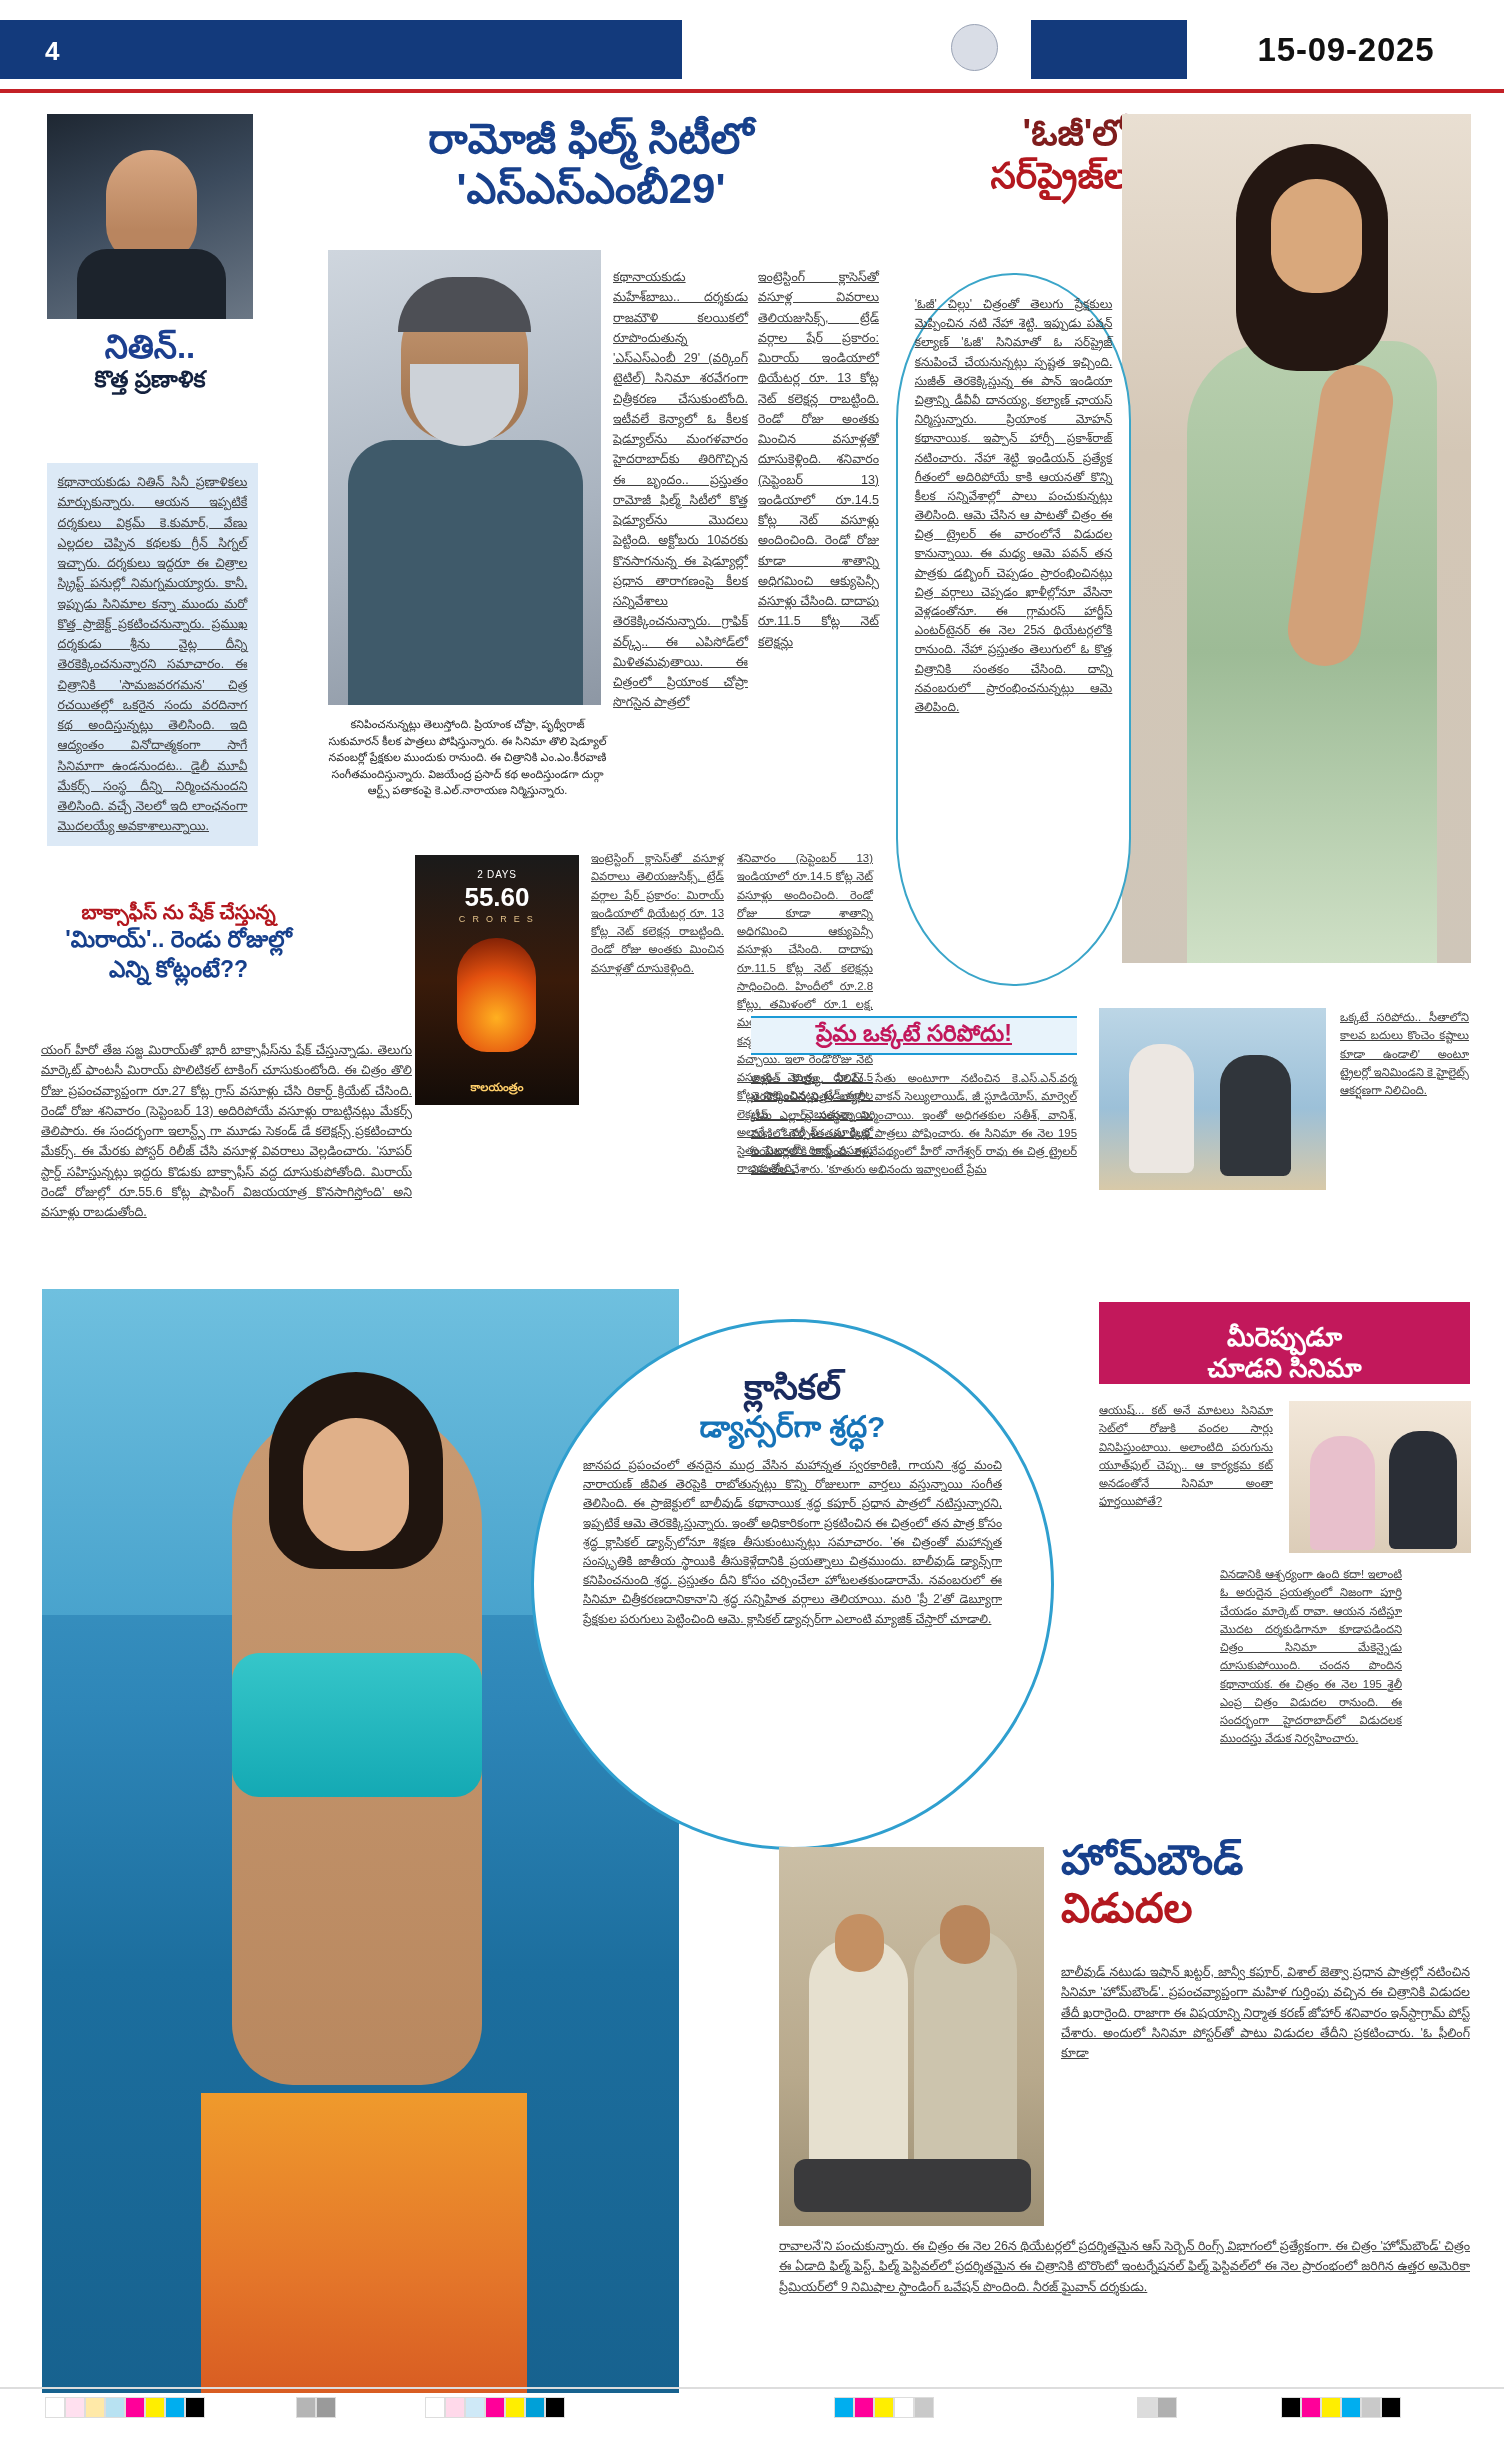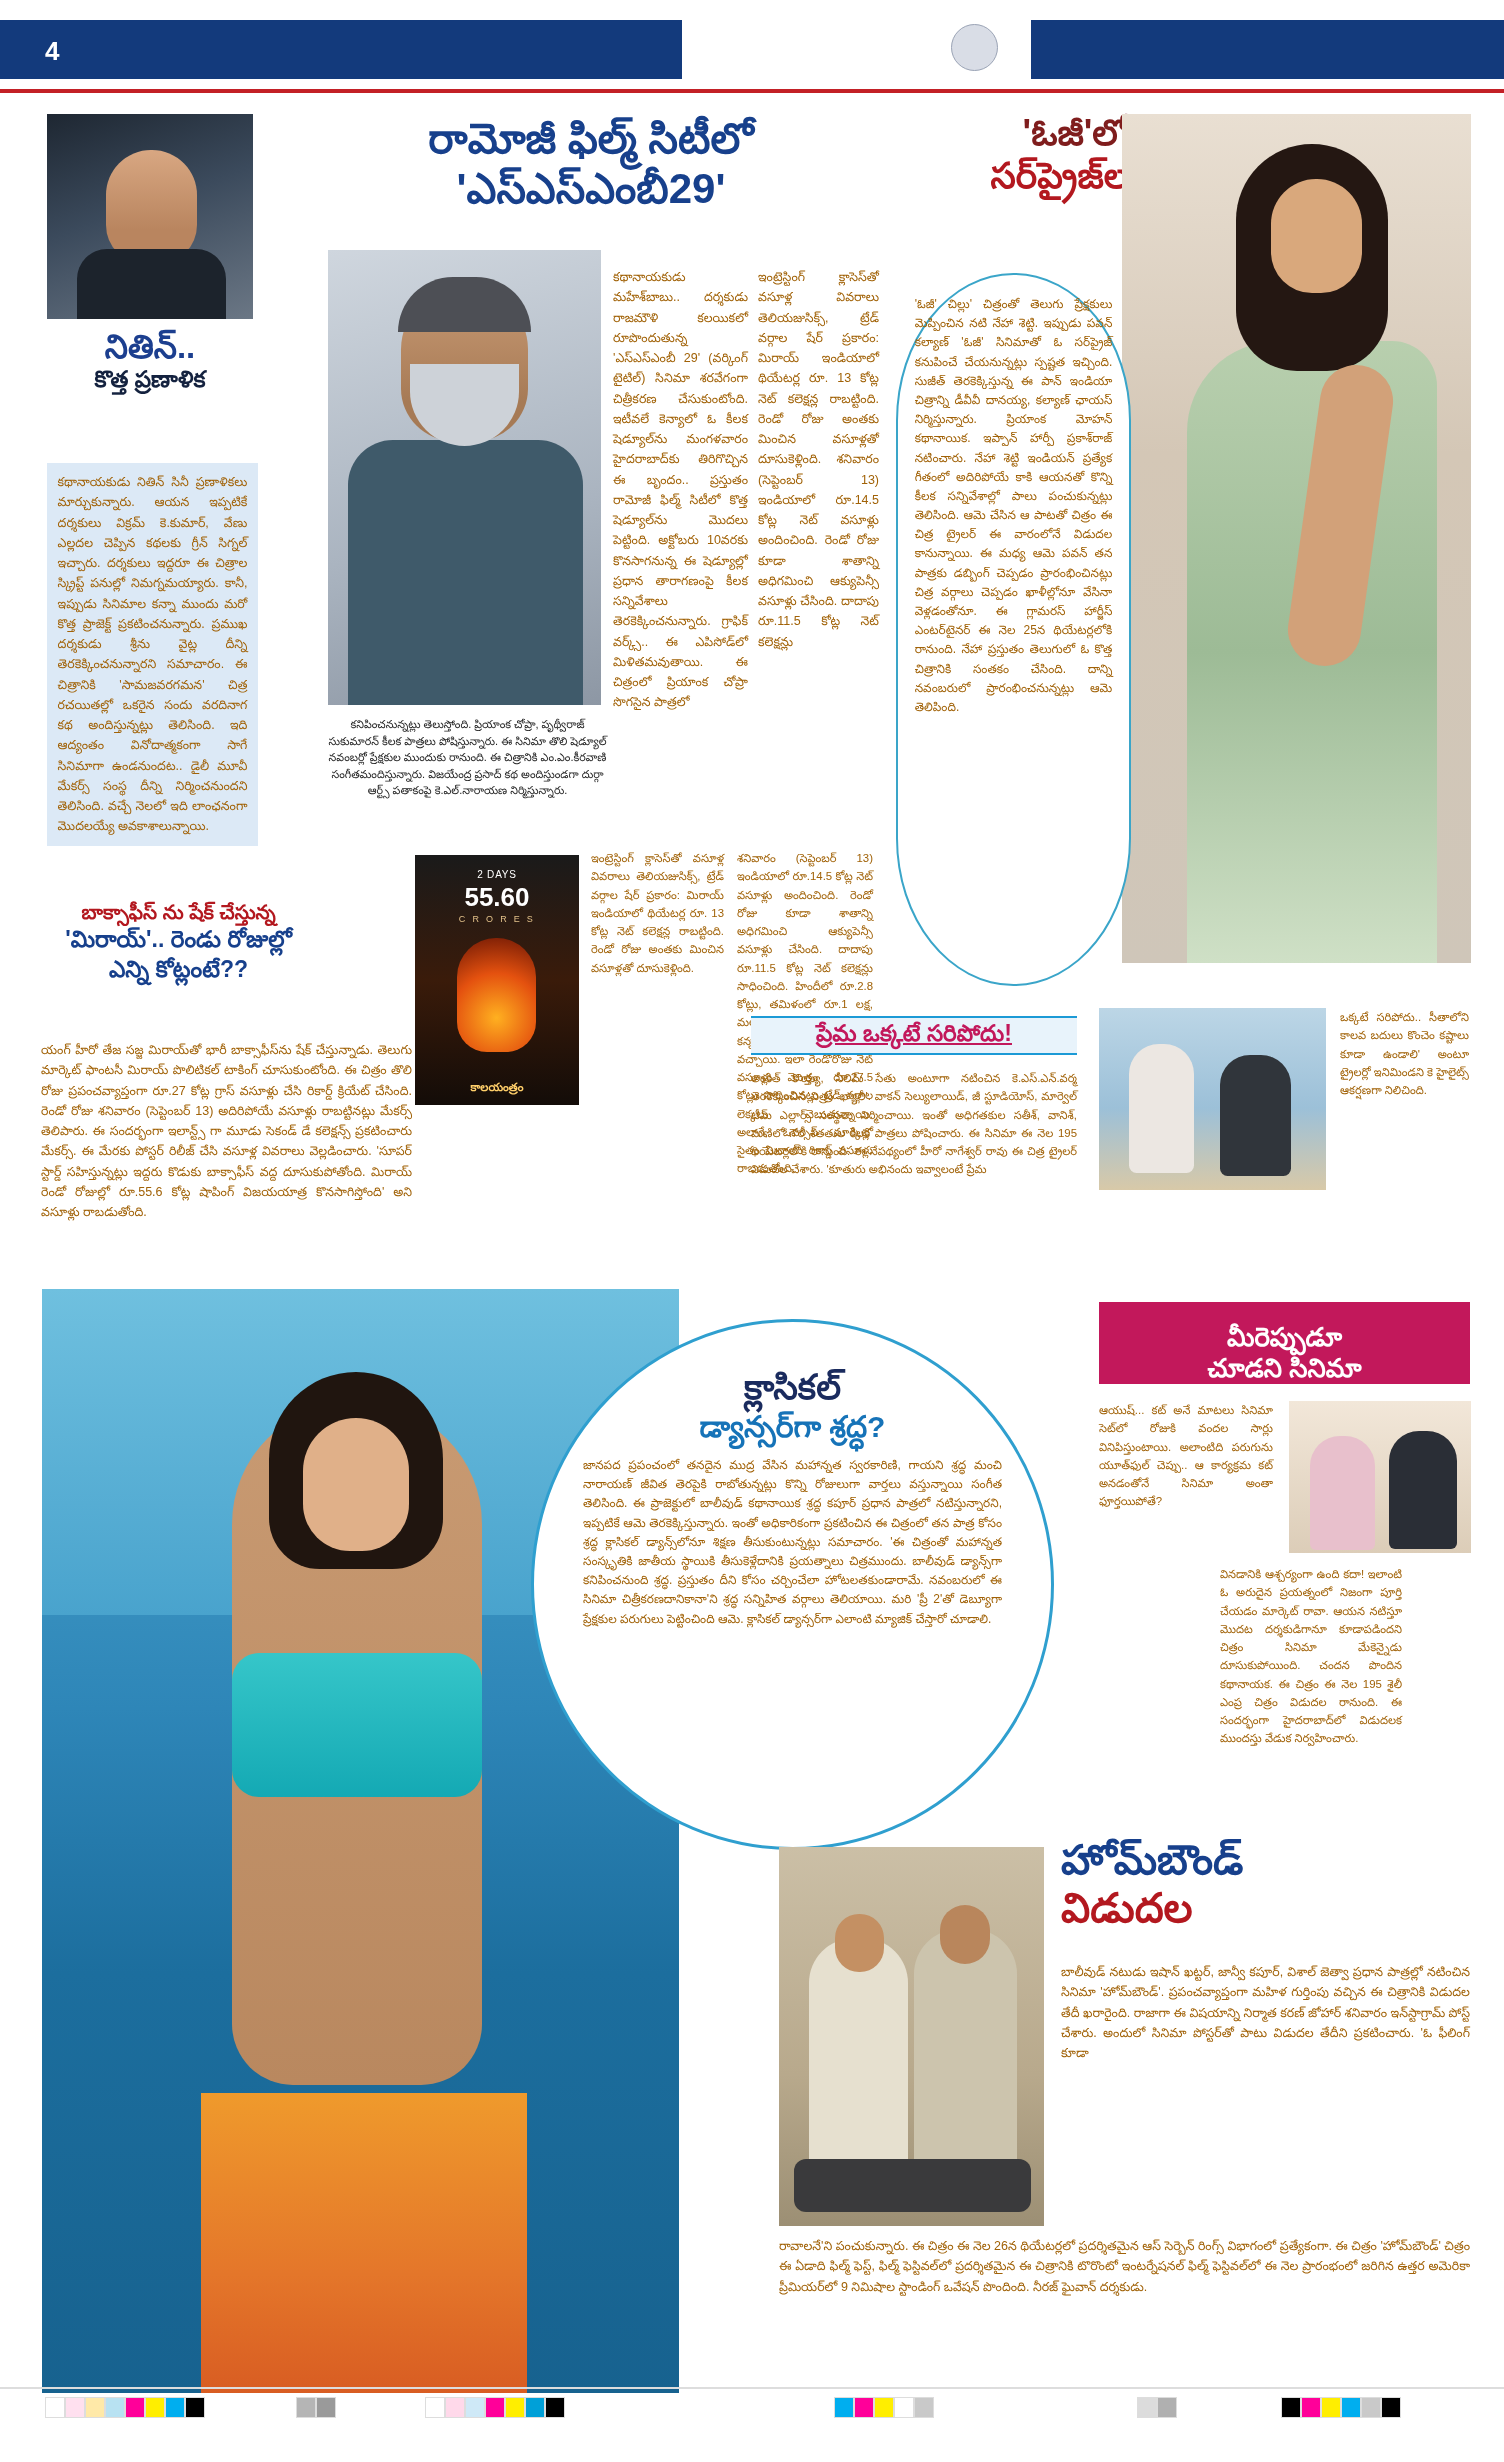--- a/index.html
+++ b/index.html
@@ -79,22 +79,23 @@
     position: absolute; left: 0; top: 89px; width: 1505px; height: 3.8px;
     background: #c32026;
   }
 
   
   .tcol { position: absolute; }
   .body-te {
     font-family: "Liberation Sans", sans-serif;
     font-size: 12.5px;
     line-height: 1.62;
-    color: #a16207;
+    color: #404040;
     text-align: justify;
+    text-decoration: underline;
   }
   .small-te { font-size: 11.4px; line-height: 1.6; }
 
   .photo {
     position: absolute;
     background: #bfc6d1;
     overflow: hidden;
     text-decoration: underline;
   }
 
@@ -359,20 +360,23 @@
 </head>
 <body>
 
 <div class="page">
 
   <div class="masthead">
     <div class="mast-bluebar"></div>
     <div class="mast-white"></div>
     <div class="mast-pagenum">4</div>
     <div class="mast-logo-badge"></div>
+    <div class="mast-date-wrap">
+      <span class="mast-date">15-09-2025</span>
+    </div>
     <div class="mast-redline"></div>
   </div>
 
   <div class="photo nithiin-photo">
     <div class="nithiin-face"></div>
     <div class="nithiin-body"></div>
   </div>
   <div class="nithiin-title">
     <div class="l1">నితిన్..</div>
     <div class="l2">కొత్త ప్రణాళిక</div>

